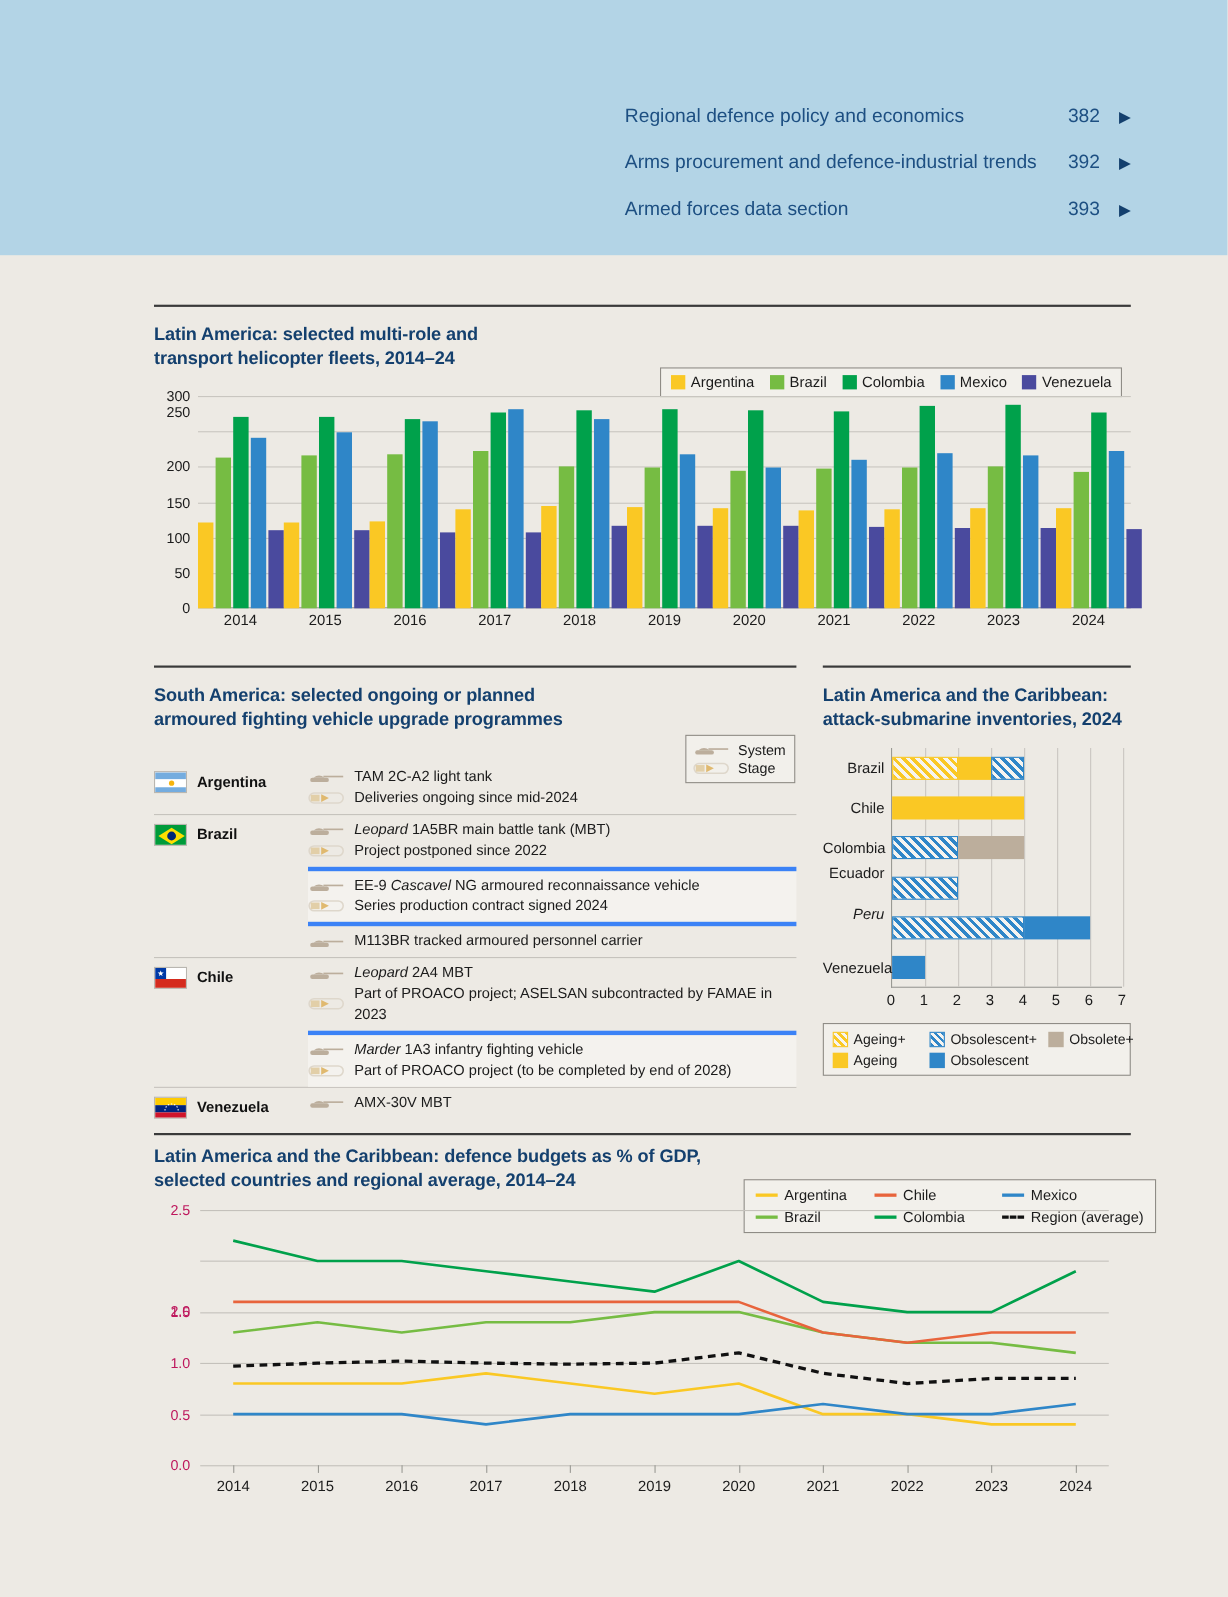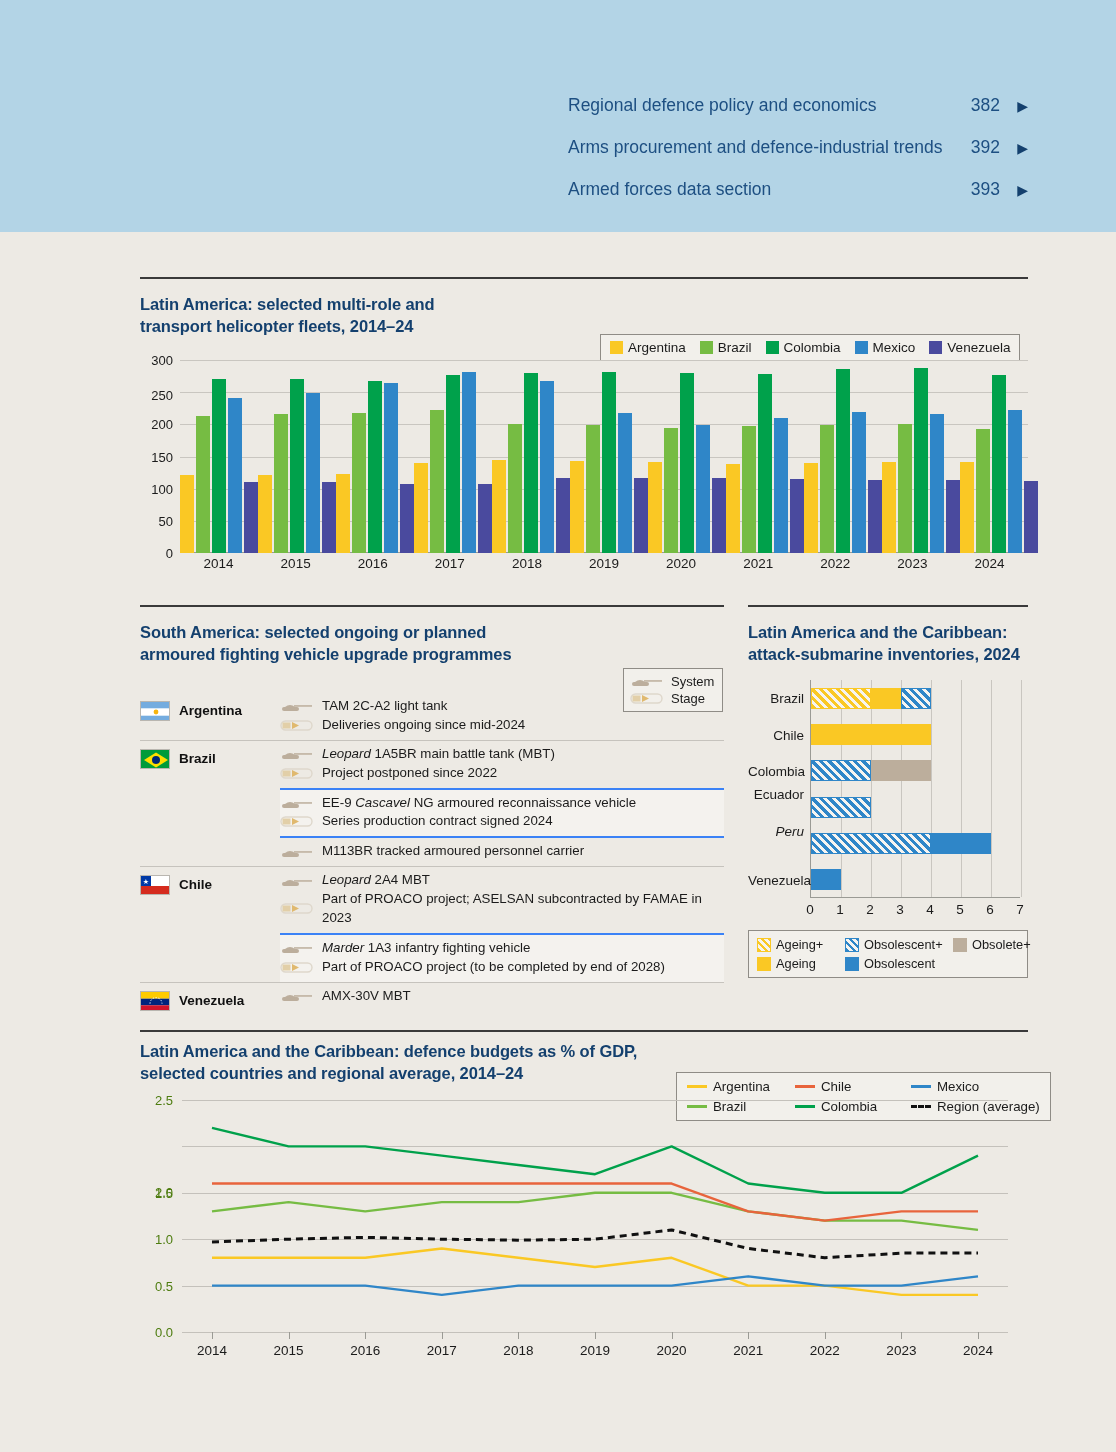--- a/index.html
+++ b/index.html
@@ -59,21 +59,21 @@
 
   
   #afv { position: absolute; left: 140px; top: 693px; width: 584px; }
   .afv-row { display: flex; border-top: 1px solid #c6c3bd; }
   .afv-row:first-child { border-top: none; }
   .afv-flagcell { width: 140px; display: flex; align-items: flex-start; padding-top: 8px; gap: 9px; }
   .flag { width: 30px; height: 20px; border: .5px solid #b9b6b0; position: relative; overflow: hidden; flex: none; }
   .afv-cty { font-size: 13.5px; font-weight: bold; color: #111; padding-top: 2px; }
   .afv-items { flex: 1; }
   .afv-item { padding: 4px 0 5px 0; }
-  .afv-item + .afv-item { border-top: 2px solid #3b82f6; }
+  .afv-item + .afv-item { border-top: 4px solid #3b82f6; }
   .afv-item.alt { background: #f4f2ee; }
   .afv-line { display: flex; align-items: center; gap: 8px; font-size: 13.3px; color: #1b1b1b; line-height: 1.42; }
   .afv-line em { font-style: italic; }
   #afv-keybox {
     position: absolute; left: 623px; top: 668px; width: 100px;
     border: 1px solid #8f8c86; background: #f2f0eb; padding: 4px 6px;
   }
   .afv-keyrow { display: flex; align-items: center; gap: 7px; font-size: 13px; color: #1b1b1b; padding: 1px 0; }
 
   
@@ -94,21 +94,21 @@
     position: absolute; left: 748px; top: 930px; width: 280px;
     border: 1px solid #8f8c86; background: #f2f0eb; padding: 6px 8px;
   }
   .sl-grid { display: grid; grid-template-columns: 88px 108px auto; row-gap: 4px; }
   .sl-item { display: flex; align-items: center; gap: 5px; font-size: 12.8px; color: #1b1b1b; }
   .sl-sw { width: 14px; height: 14px; display: inline-block; }
 
   
   #gdp { position: absolute; left: 140px; top: 1100px; width: 888px; height: 265px; }
   .g-ylab { position: absolute; left: 0; width: 33px; text-align: right;
-            font-size: 13px; color: #4d7c0f; transform: translateY(-50%); }
+            font-size: 13px; color: #be185d; transform: translateY(-50%); }
   .g-plot { position: absolute; left: 42px; top: 0; right: 20px; height: 232px; }
   .g-grid { position: absolute; left: 0; right: 0; height: 1px; background: #c4c1bb; }
   .g-xlab { position: absolute; font-size: 13.5px; color: #1b1b1b; transform: translateX(-50%); top: 243px; }
   .g-tick { position: absolute; width: 1px; height: 7px; background: #9a9a94; top: 232px; }
   #gdp-legend {
     position: absolute; left: 676px; top: 1072px;
     border: 1px solid #8f8c86; background: #f2f0eb; padding: 6px 10px;
   }
   .gl-grid { display: grid; grid-template-columns: 104px 112px auto; row-gap: 5px; column-gap: 4px; }
   .gl-item { display: flex; align-items: center; gap: 6px; font-size: 13.3px; color: #1b1b1b; }
@@ -167,21 +167,21 @@
       <span class="lg-sw" style="background: rgb(74, 74, 158);"></span>
       <span>Venezuela</span>
     </div>
   </div>
 <div id="chart1">
     <div class="c1-ylab" style="top: 193px;">0</div>
     <div class="c1-ylab" style="top: 160.833px;">50</div>
     <div class="c1-ylab" style="top: 128.667px;">100</div>
     <div class="c1-ylab" style="top: 96.5px;">150</div>
     <div class="c1-ylab" style="top: 64.3333px;">200</div>
-    <div class="c1-ylab" style="top: 35px;">250</div>
+    <div class="c1-ylab" style="top: 15px;">250</div>
     <div class="c1-ylab" style="top: 0px;">300</div>
     <div class="c1-plot">
       <div class="c1-grid" style="top: 160.833px;"></div>
       <div class="c1-grid" style="top: 128.667px;"></div>
       <div class="c1-grid" style="top: 96.5px;"></div>
       <div class="c1-grid" style="top: 64.3333px;"></div>
       <div class="c1-grid" style="top: 32.1667px;"></div>
       <div class="c1-grid" style="top: 0px;"></div>
     </div>
     <div class="c1-groups">

